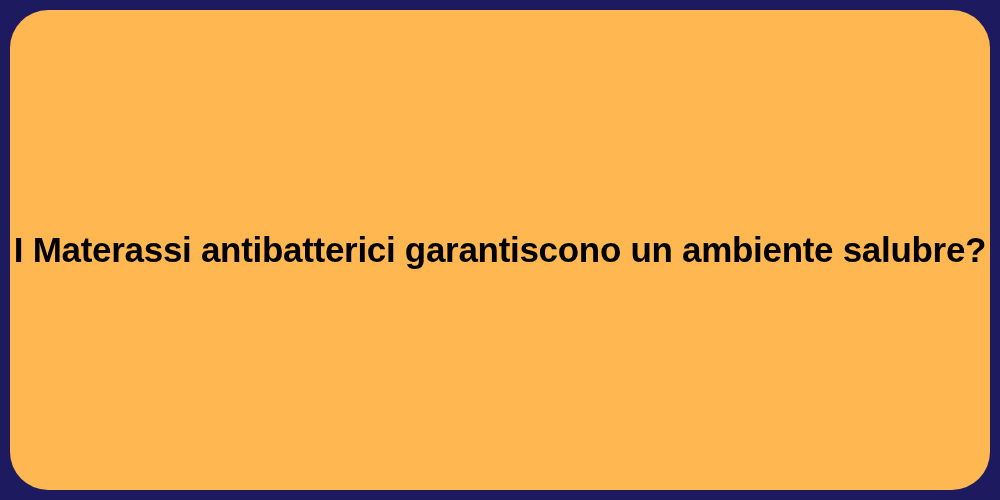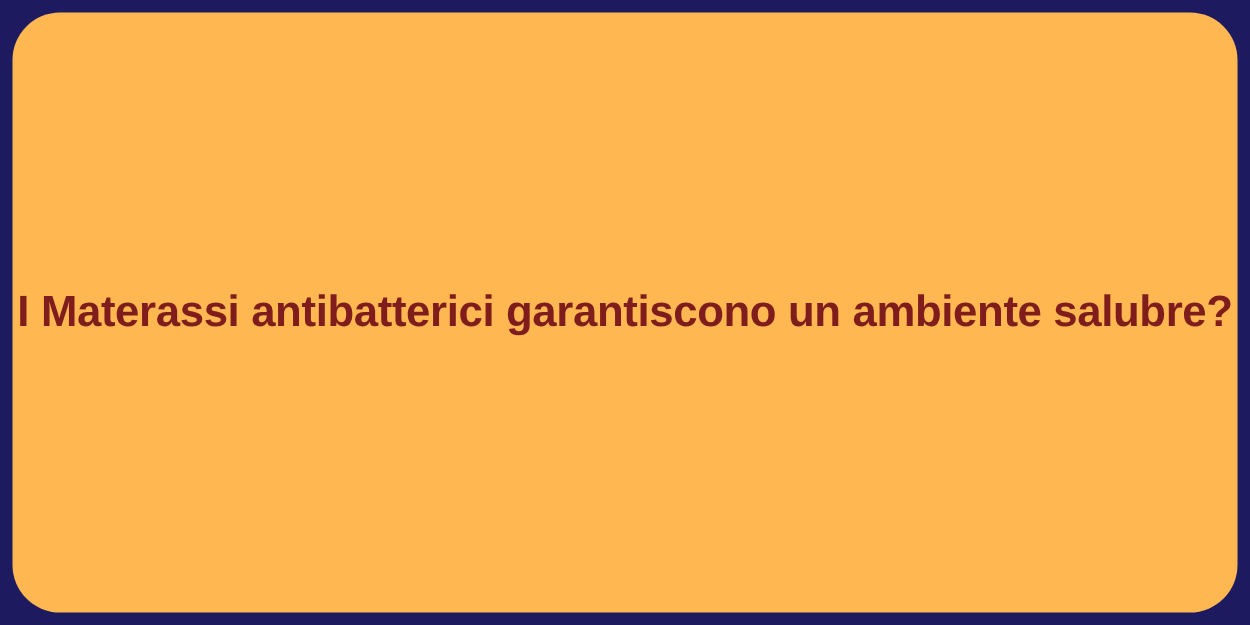--- a/index.html
+++ b/index.html
@@ -33,21 +33,21 @@
     background: #ffb851;
     border-radius: 38px;
     display: flex;
     align-items: center;
     justify-content: center;
     padding: 0 40px;
   }
 
   #question-text {
     margin: 0;
-    color: #7f1d1d;
+    color: #000000;
     font-family: "Liberation Sans", sans-serif;
     font-size: 35px;
     font-weight: bold;
     line-height: 1.25;
     letter-spacing: -0.3px;
     text-align: center;
     white-space: nowrap;
   }
 </style>
 </head>

